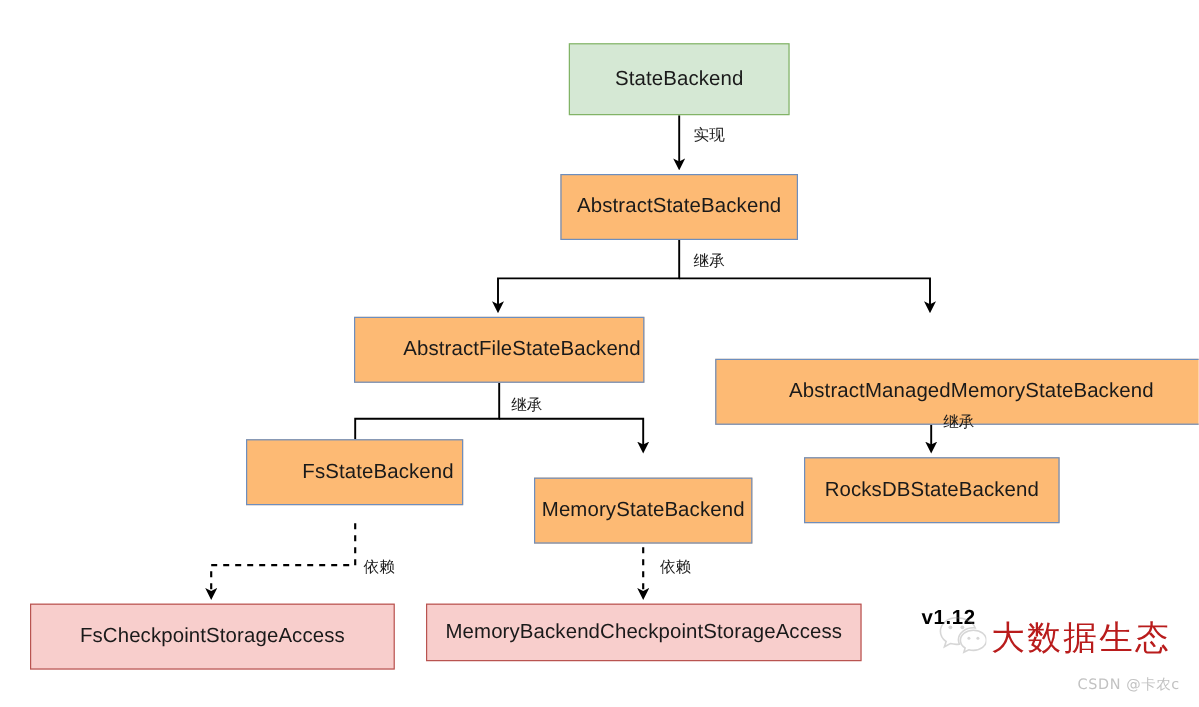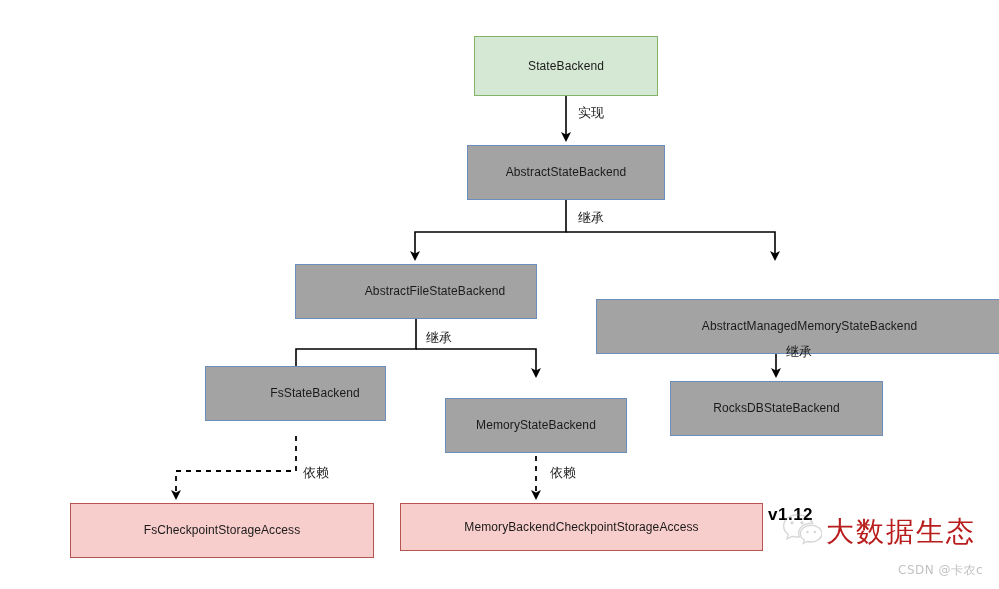--- a/index.html
+++ b/index.html
@@ -17,38 +17,37 @@
     background: #ffffff;
     overflow: hidden;
   }
   .node {
     position: absolute;
     box-sizing: border-box;
     display: flex;
     align-items: center;
     justify-content: center;
     text-align: center;
-    font-size: 12px;
+    font-size: 17px;
     color: #1a1a1a;
     letter-spacing: 0.1px;
     line-height: 1.2;
     white-space: nowrap;
   }
   .node.green {
     background: #d5e8d4;
     border: 1px solid #82b366;
   }
   .node.blue {
-    background: #a3a3a3;
+    background: #fdba74;
     border: 1px solid #6c8ebf;
   }
   .node.red {
     background: #f8cecc;
     border: 1px solid #b85450;
-    margin-left: 45px;
   }
   .edge-label {
     position: absolute;
     font-size: 13px;
     color: #1a1a1a;
     white-space: nowrap;
     font-family: "DejaVu Sans", "Liberation Sans", sans-serif;
   }
   svg.edges {
     position: absolute;

